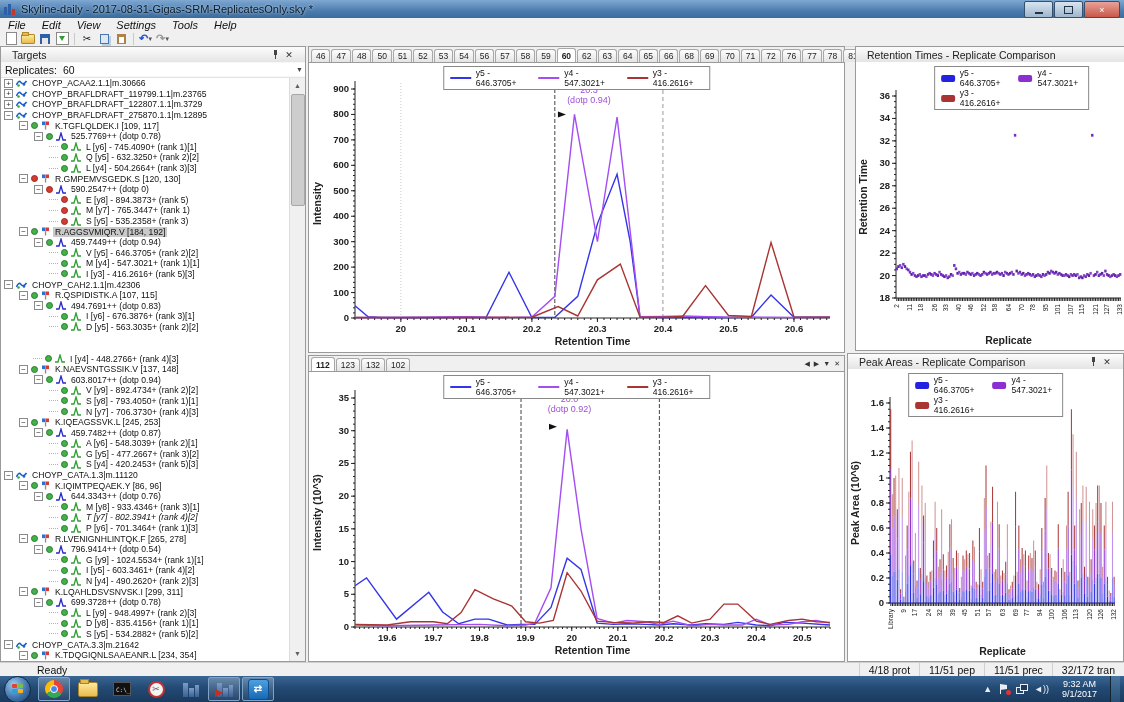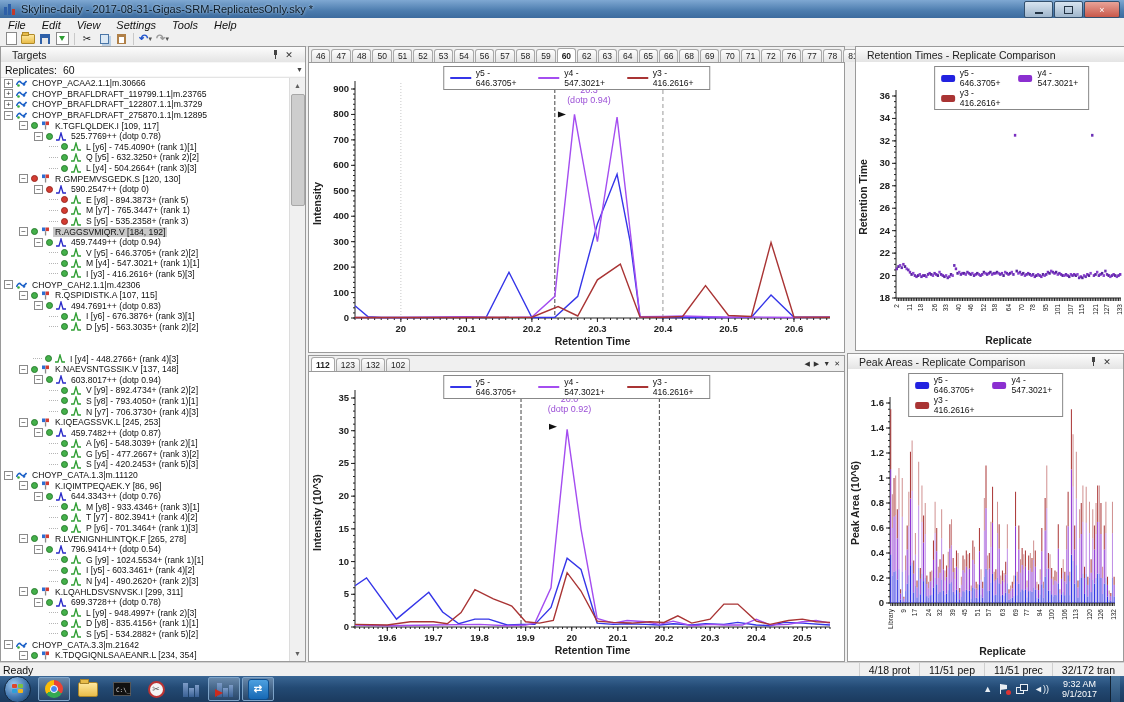--- a/index.html
+++ b/index.html
@@ -75,21 +75,21 @@
     font-size:8.6px;align-items:center;z-index:3;}
   .legline{width:24px;height:2px;margin-right:5px;}
   .legbar{width:18px;height:7px;margin-right:5px;border-radius:2px;}
   .legitem{display:flex;align-items:center;}
   .legendgrid{position:absolute;border:1px solid #888;background:#fff;display:grid;grid-template-columns:auto auto;
     column-gap:14px;row-gap:0;padding:1px 6px;font-size:8.6px;z-index:3;}
   svg{display:block;}
   
   #statusbar{position:absolute;left:0;top:662px;right:0;height:14px;background:#f0f0f0;border-top:1px solid #d0d0d0;
     display:flex;align-items:center;font-size:10.5px;}
-  #status-left{padding-left:3px;flex:1;}
+  #status-left{padding-left:10px;flex:1;margin-left:27px;}
   .statseg{border-left:1px solid #d0d0d0;padding:0 9px;height:100%;display:flex;align-items:center;}
   
   #taskbar{position:absolute;left:0;top:676px;right:0;height:26px;
     background:linear-gradient(#3a6694,#234a74 45%,#1b3a5e);display:flex;align-items:center;}
   #startorb{width:25px;height:25px;border-radius:50%;margin:0 6px 0 4px;
     background:radial-gradient(circle at 35% 30%,#9ec8ef,#3f74ad 55%,#1c3d63);border:1px solid #12273f;
     display:flex;align-items:center;justify-content:center;}
   .orbflag{width:11px;height:10px;display:grid;grid-template-columns:5px 5px;grid-template-rows:4px 4px;gap:1px;}
   .orbflag i{border-radius:1px;}
   .tbico{width:32px;height:24px;margin:0 1px;display:flex;align-items:center;justify-content:center;border-radius:2px;position:relative;}
@@ -600,21 +600,21 @@
           <div class="trow" style="padding-left: 48px;">
             <span style="width: 9px; flex: 0 0 auto; border-top: 1px dotted rgb(181, 181, 181); margin-right: 3px;"></span>
             <span class="bullet g"></span>
             <span class="nico">
               <svg width="10" height="9" viewBox="0 0 10 9">
                 <polyline points="0,8 3,8 5,1 7,8 10,8" fill="none" stroke="#2f9e33" stroke-width="1.3"></polyline>
               </svg>
             </span>
             <span class="tlabel">M [y8] - 933.4346+ (rank 3)[1]</span>
           </div>
-          <div class="trow" style="padding-left: 48px;">
+          <div class="trow" style="padding-left: 48px; font-style: italic;">
             <span style="width: 9px; flex: 0 0 auto; border-top: 1px dotted rgb(181, 181, 181); margin-right: 3px;"></span>
             <span class="bullet g"></span>
             <span class="nico">
               <svg width="10" height="9" viewBox="0 0 10 9">
                 <polyline points="0,8 3,8 5,1 7,8 10,8" fill="none" stroke="#2f9e33" stroke-width="1.3"></polyline>
               </svg>
             </span>
             <span class="tlabel">T [y7] - 802.3941+ (rank 4)[2]</span>
           </div>
           <div class="trow" style="padding-left: 48px;">

